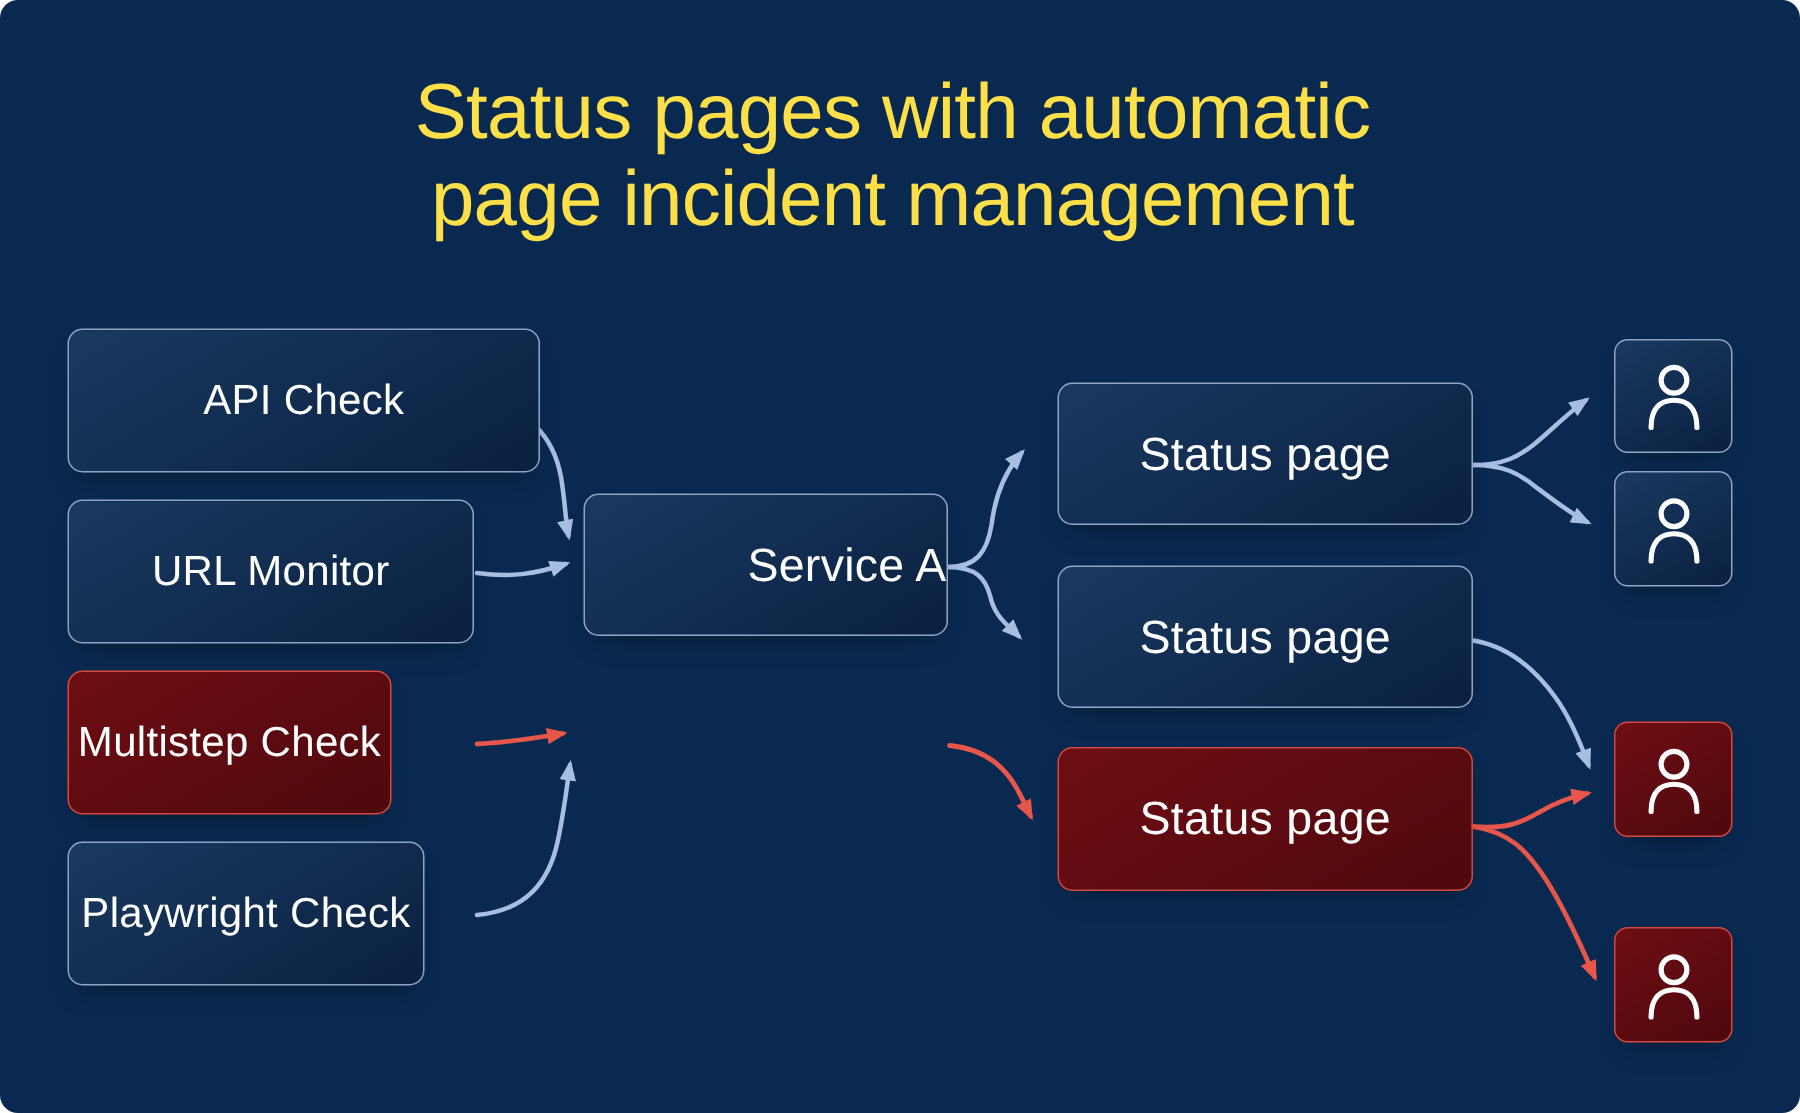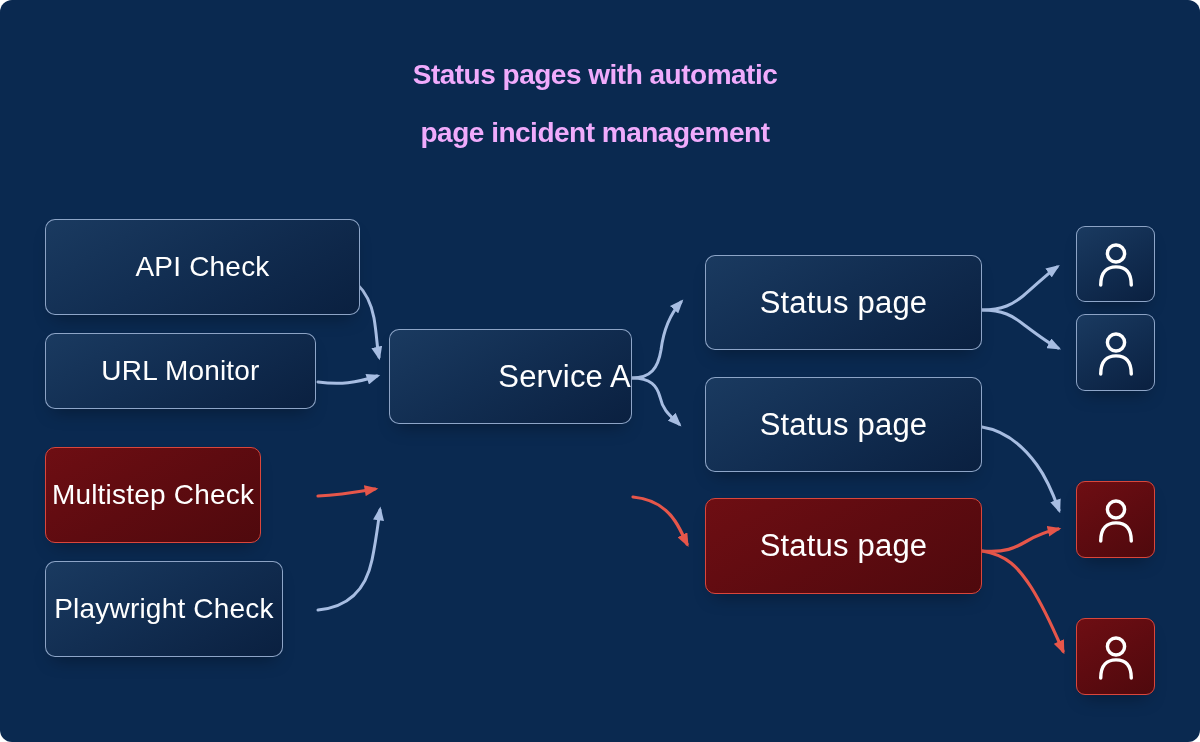--- a/index.html
+++ b/index.html
@@ -15,23 +15,23 @@
     background: #0a2950;
     border-radius: 12px;
     overflow: hidden;
   }
   .title {
     position: absolute;
     left: 0;
     top: 46px;
     width: 1190px;
     text-align: center;
-    color: #f0abfc;
-    font-size: 28px;
-    font-weight: 700;
+    color: #fde047;
+    font-size: 52px;
+    font-weight: 400;
     letter-spacing: -0.5px;
     line-height: 58px;
   }
   .node {
     position: absolute;
     display: flex;
     align-items: center;
     justify-content: center;
     color: #ffffff;
     border-radius: 10px;
@@ -92,21 +92,21 @@
       <path d="M 318 496 C 340 495 357 492 375 489" marker-end="url(#arrow-red)"></path>
       <path d="M 633 497 C 655 499 667 509 675 521 C 681 530 684 538 687 544" marker-end="url(#arrow-red)"></path>
       <path d="M 982 551 C 1005 553 1015 548 1027 541 C 1039 534 1049 531 1058 529" marker-end="url(#arrow-red)"></path>
       <path d="M 982 551 C 1007 555 1018 567 1031 587 C 1045 609 1056 635 1063 651" marker-end="url(#arrow-red)"></path>
     </g>
   </svg>
 
   <div class="node node-blue check-node" style="left:45px; top:219px; width:315px; height:96px;">
     <span>API Check</span>
   </div>
-  <div class="node node-blue check-node" style="left:45px; top:333px; width:271px; height:76px;">
+  <div class="node node-blue check-node" style="left:45px; top:333px; width:271px; height:96px;">
     <span>URL Monitor</span>
   </div>
   <div class="node node-red check-node" style="left:45px; top:447px; width:216px; height:96px;">
     <span>Multistep Check</span>
   </div>
   <div class="node node-blue check-node" style="left:45px; top:561px; width:238px; height:96px;">
     <span>Playwright Check</span>
   </div>
 
   <div class="node node-blue mid-node" style="left:389px; top:329px; width:243px; height:95px;">

